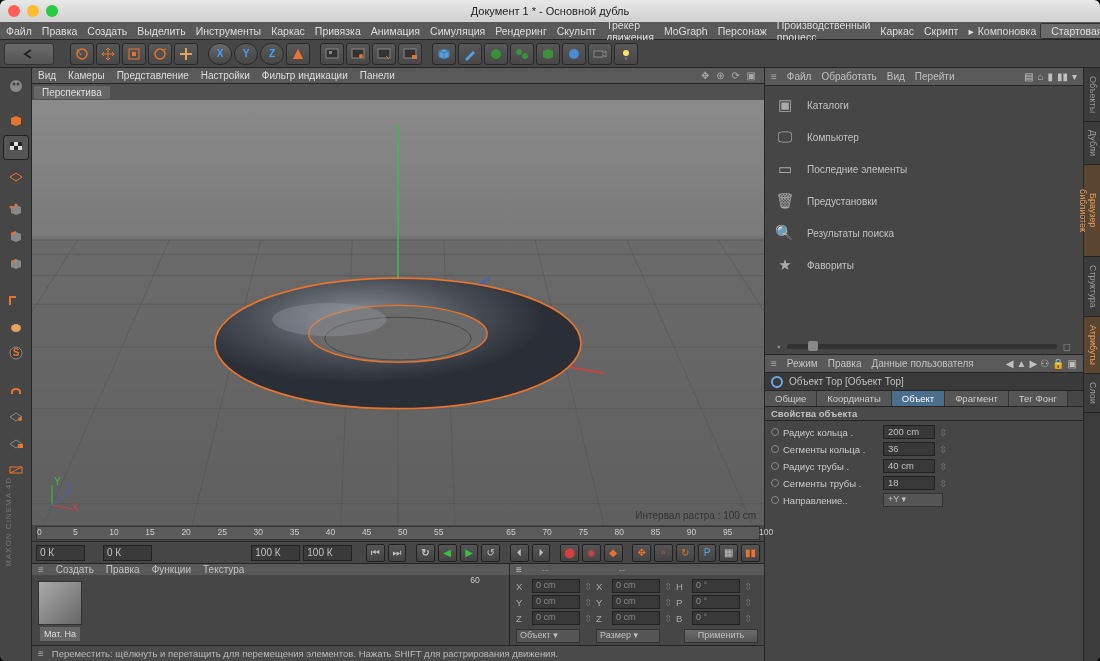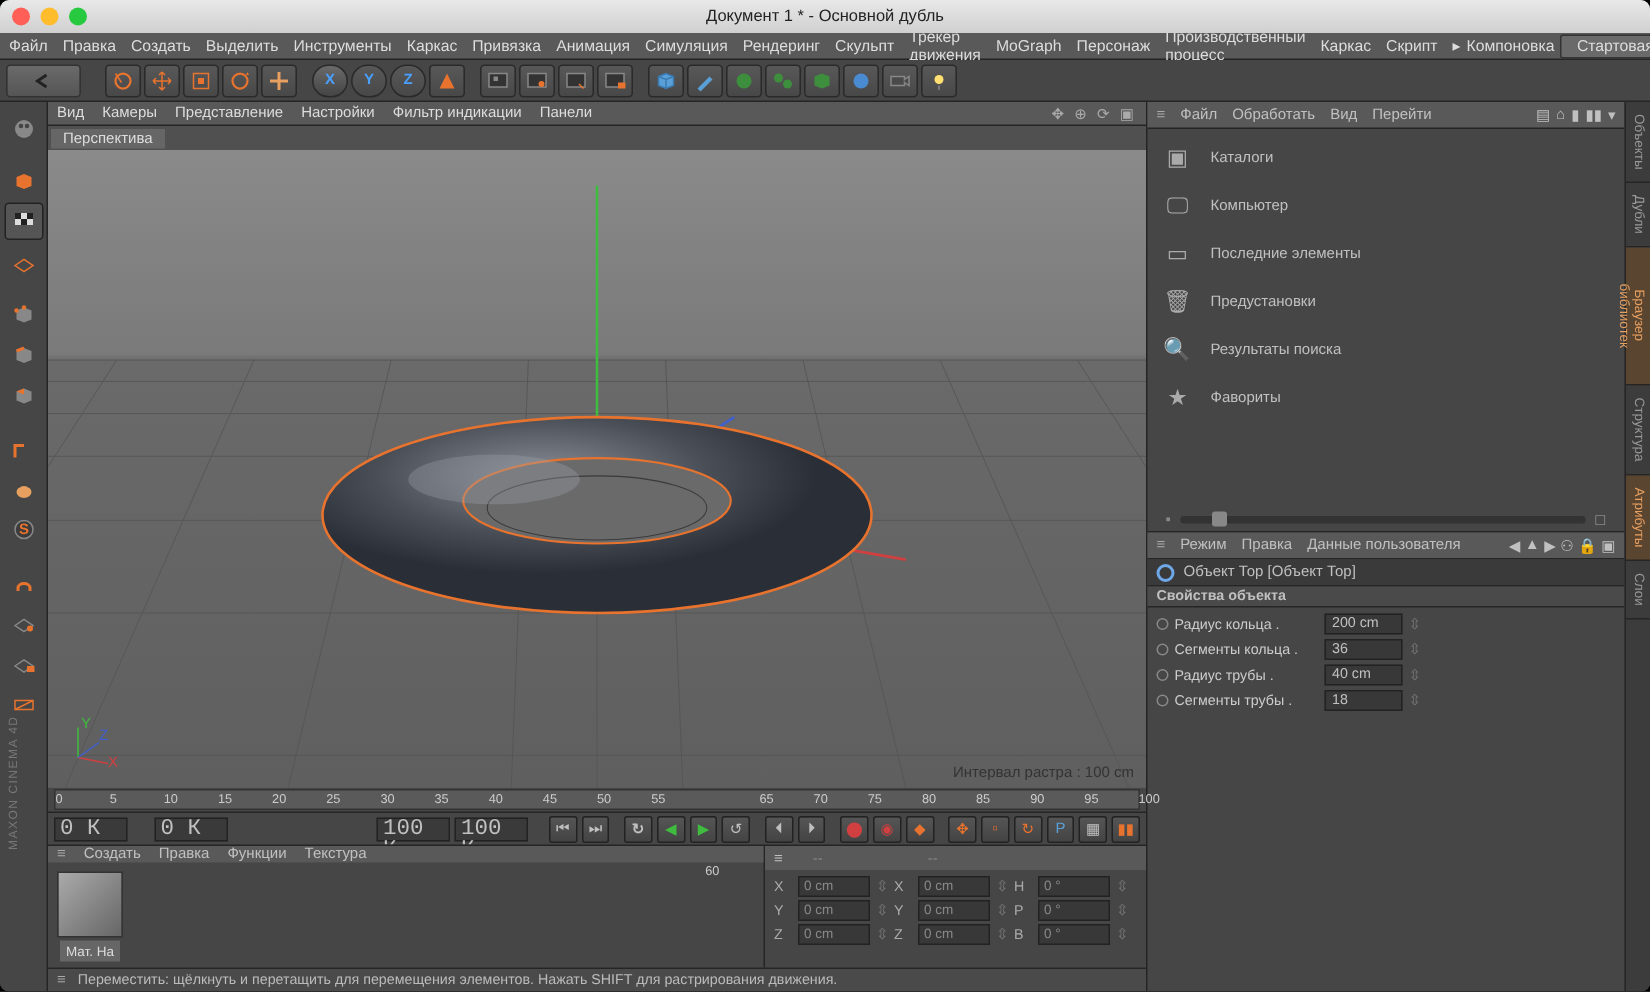--- a/index.html
+++ b/index.html
@@ -42,21 +42,21 @@
 .vptabs .controls { margin-left:auto; letter-spacing:2px; color:#aaa;}
 .perspbar { height:16px; background:#505050; display:flex; align-items:center;}
 .perspbar .lbl { background:#666; padding:1px 8px; margin-left:2px; font-size:10px; color:#ddd;}
 .viewport { flex:1; background:#6f6f6f; position:relative; overflow:hidden;}
 .vpinfo { position:absolute; right:8px; bottom:4px; color:#333; font-size:10px;}
 .axiswidget{position:absolute; left:10px; bottom:10px; width:40px; height:40px;}
 .timeline { height:16px; background:var(--bg-panel); display:flex; align-items:center; font-size:9px;}
 .timeline .ruler{flex:1; height:14px; background:#5a5a5a; position:relative; margin:0 4px; border:1px solid #333;}
 .timeline .ruler .tick{position:absolute; top:0; font-size:8.5px; color:#ccc;}
 .playback { height:22px; background:var(--bg-panel); display:flex; align-items:center; gap:3px; padding:0 4px; border-top:1px solid var(--border);}
-.playback .fld{ width:52px; height:16px; background:#3a3a3a; border:1px solid #222; font-size:15px; padding:0 3px; line-height:14px;font-family:Liberation Mono, monospace;}
+.playback .fld{ width:52px; height:16px; background:#3a3a3a; border:1px solid #222; font-size:10px; padding:0 3px; line-height:14px;}
 .playback .sld{ flex:1; height:6px; background:#333; border-radius:2px; margin:0 6px;}
 .pbtn{ width:20px; height:18px; border:1px solid #222; background:linear-gradient(#555,#444); border-radius:2px; display:flex; align-items:center; justify-content:center;}
 .bottomgrid{ display:flex; height:82px; background:var(--bg-panel); border-top:1px solid var(--border);}
 .matpanel{ width:478px; border-right:1px solid var(--border); display:flex; flex-direction:column;}
 .matpanel .hdr{ height:16px; background:var(--bg-header); display:flex; align-items:center; padding:0 6px; gap:12px;}
 .matpanel .body{ flex:1; display:flex; align-items:flex-start; padding:6px; gap:6px;}
 .matpanel .mat{ width:44px; height:44px; background:linear-gradient(135deg,#aaa,#666); border:1px solid #333;}
 .matpanel .lbl{font-size:9px; color:#ddd; padding:2px 4px; background:#666;}
 .coordpanel{ flex:1; display:flex; flex-direction:column;}
 .coordpanel .hdr{ height:16px; background:var(--bg-header); display:flex; align-items:center; padding:0 6px; gap:20px;}
@@ -535,20 +535,27 @@
                 <span class="lbl">Z</span>
                 <div class="fld">0 cm</div>
                 <span class="spinner">⇳</span>
                 <span class="lbl">Z</span>
                 <div class="fld">0 cm</div>
                 <span class="spinner">⇳</span>
                 <span class="lbl">B</span>
                 <div class="fld">0 °</div>
                 <span class="spinner">⇳</span>
               </div>
+              <div class="row" style="margin-top: 2px;">
+                <div class="sel">Объект ▾</div>
+                <div style="width:8px"></div>
+                <div class="sel">Размер ▾</div>
+                <div style="flex:1"></div>
+                <div class="sel" style="width:74px;background:linear-gradient(#6a6a6a,#555);text-align:center">Применить</div>
+              </div>
             </div>
         </div>
       </div>
       <div class="statusbar">
         <span style="color:#aaa;margin-right:8px">≡</span>
         <span class="txt">Переместить: щёлкнуть и перетащить для перемещения элементов. Нажать SHIFT для растрирования движения.</span>
       </div>
     </div>
 
     <div class="rightcol">
@@ -614,20 +621,27 @@
               <span>▶</span>
               <span>⚇</span>
               <span>🔒</span>
               <span>▣</span>
             </div>
           </div>
           <div class="objtitle">
             <div class="ring"></div>
             <span>Объект Тор [Объект Тор]</span>
           </div>
+          <div class="attrtabs" id="attrtabs">
+              <div class="tab">Общие</div>
+              <div class="tab">Координаты</div>
+              <div class="tab active">Объект</div>
+              <div class="tab">Фрагмент</div>
+              <div class="tab">Тег Фонг</div>
+            </div>
           <div class="propshdr">Свойства объекта</div>
           <div class="propsbody" id="propsbody">
               <div class="proprow">
                 <div class="dot"></div>
                 <span class="lbl">Радиус кольца .</span>
                 <div class="fld">200 cm</div>
                 <span class="spinner">⇳</span>
               </div>
               <div class="proprow">
                 <div class="dot"></div>
@@ -639,20 +653,25 @@
                 <div class="dot"></div>
                 <span class="lbl">Радиус трубы .</span>
                 <div class="fld">40 cm</div>
                 <span class="spinner">⇳</span>
               </div>
               <div class="proprow">
                 <div class="dot"></div>
                 <span class="lbl">Сегменты трубы .</span>
                 <div class="fld">18</div>
                 <span class="spinner">⇳</span>
+              </div>
+              <div class="proprow">
+                <div class="dot"></div>
+                <span class="lbl">Направление..</span>
+                <div class="sel">+Y  ▾</div>
               </div>
             </div>
         </div>
       </div>
       <div class="righttabs">
         <div class="tab">Объекты</div>
         <div class="tab">Дубли</div>
         <div class="tab active" style="height:92px">Браузер библиотек</div>
         <div class="tab">Структура</div>
         <div class="tab active">Атрибуты</div>

